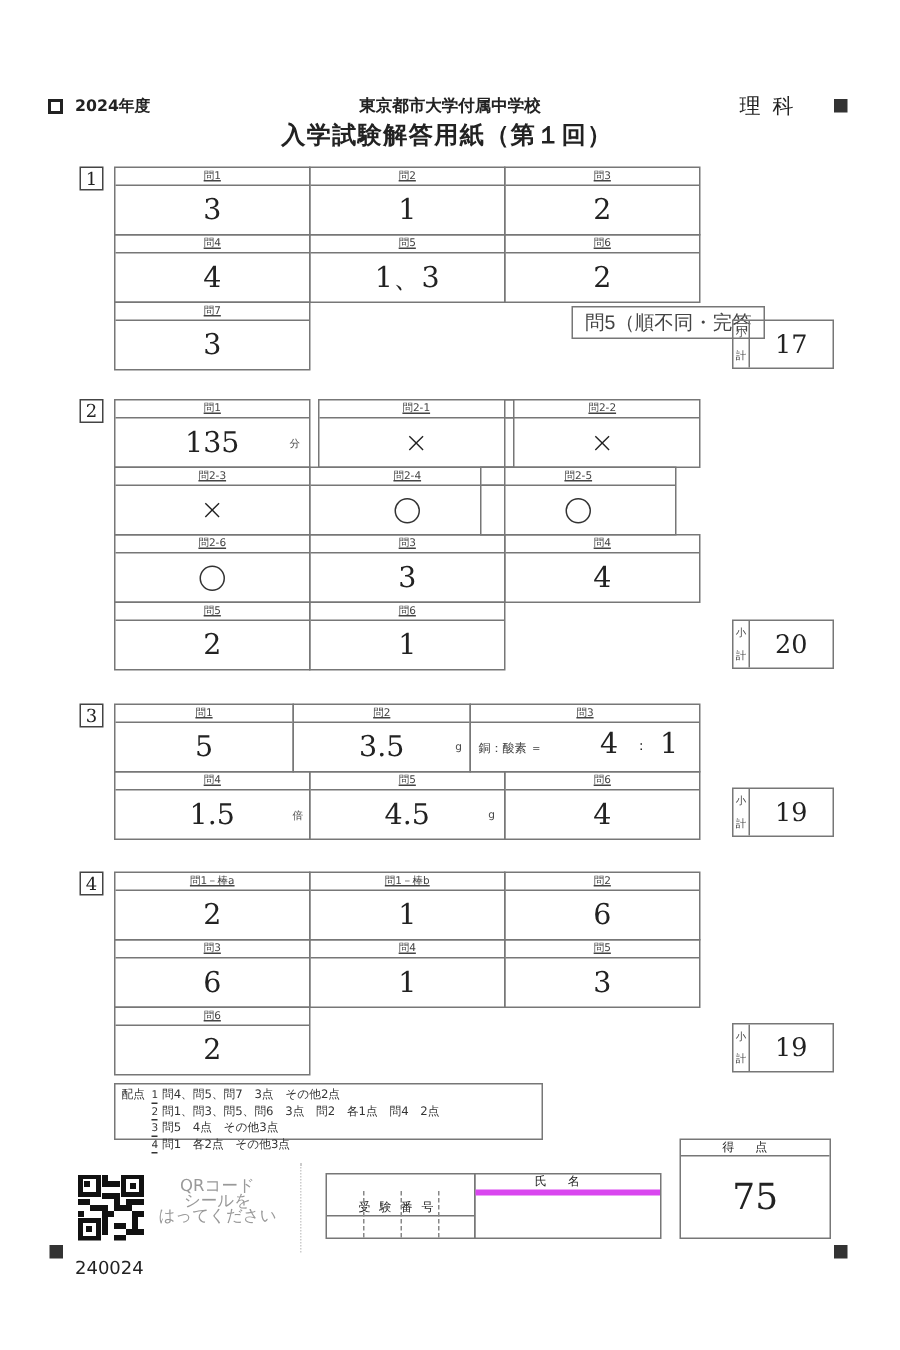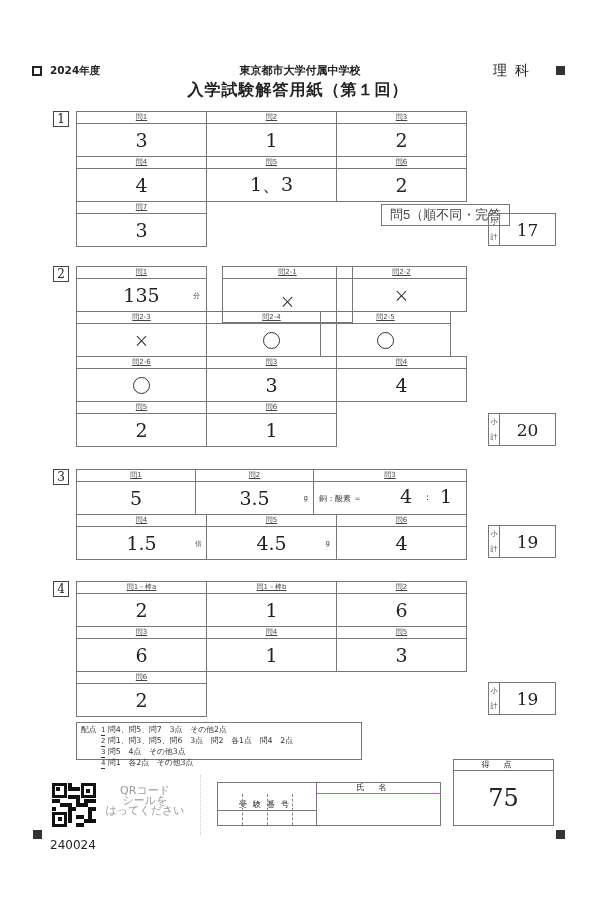--- a/index.html
+++ b/index.html
@@ -34,21 +34,21 @@
   .pbox{display:inline-block;border-bottom:1px solid #333;font-size:7px;}
   .qr{left:52px;top:783px;width:44px;height:44px;}
   .qrtext{left:100px;top:786px;width:90px;text-align:center;font-size:11px;line-height:10px;color:#999;
           font-family:"DejaVu Sans","Liberation Sans",sans-serif;}
   .dashv{left:200px;top:775px;height:60px;border-left:1px dotted #ccc;}
   .code{left:50px;top:838px;font-size:12px;font-family:"DejaVu Sans","Liberation Sans",sans-serif;}
   .exam{left:217px;top:782px;width:100px;height:44px;border:1px solid #777;box-sizing:border-box;}
   .exam .h{height:10px;border-bottom:1px solid #777;font-size:8px;line-height:10px;text-align:center;letter-spacing:6px;margin-top:17px;}
   .exam .d{position:absolute;top:11px;bottom:0;border-left:1px dashed #888;}
   .name{left:316px;top:782px;width:125px;height:44px;border:1px solid #777;box-sizing:border-box;}
-  .name .h{height:10px;border-bottom:1px solid #d946ef;font-size:8px;line-height:10px;text-align:center;letter-spacing:14px;}
+  .name .h{height:10px;border-bottom:4px solid #d946ef;font-size:8px;line-height:10px;text-align:center;letter-spacing:14px;}
   .score{left:453px;top:759px;width:101px;height:67px;border:1px solid #777;box-sizing:border-box;}
   .score .h{height:10px;border-bottom:1px solid #777;font-size:8px;line-height:10px;text-align:center;letter-spacing:14px;}
   .score .v{position:absolute;top:11px;left:0;right:0;bottom:0;display:flex;align-items:center;justify-content:center;font-size:24px;}
 </style>
 </head>
 <body>
 
 <div class="abs sq-hollow"></div>
 <div class="abs hdr-year sans">2024年度</div>
 <div class="abs hdr-school sans">東京都市大学付属中学校</div>
@@ -93,21 +93,21 @@
     </div>
   <div class="sv">17</div>
 </div>
 
 <div class="abs secnum" style="left:53px;top:266px;">2</div>
 <div class="cell" style="left:76px;top:266px;width:131px;height:46px;">
   <div class="lbl">問1</div>
   <div class="ans">135</div>
   <span class="unit" style="right:6px;top:24px;">分</span>
 </div>
-<div class="cell" style="left:222px;top:266px;width:131px;height:57px;">
+<div class="cell" style="left:212px;top:266px;width:131px;height:46px;">
   <div class="lbl">問2-1</div>
   <div class="ans mark-x">×</div>
 </div>
 <div class="cell" style="left:336px;top:266px;width:131px;height:46px;">
   <div class="lbl">問2-2</div>
   <div class="ans mark-x">×</div>
 </div>
 <div class="cell" style="left:76px;top:311px;width:131px;height:46px;">
   <div class="lbl">問2-3</div>
   <div class="ans mark-x">×</div>

